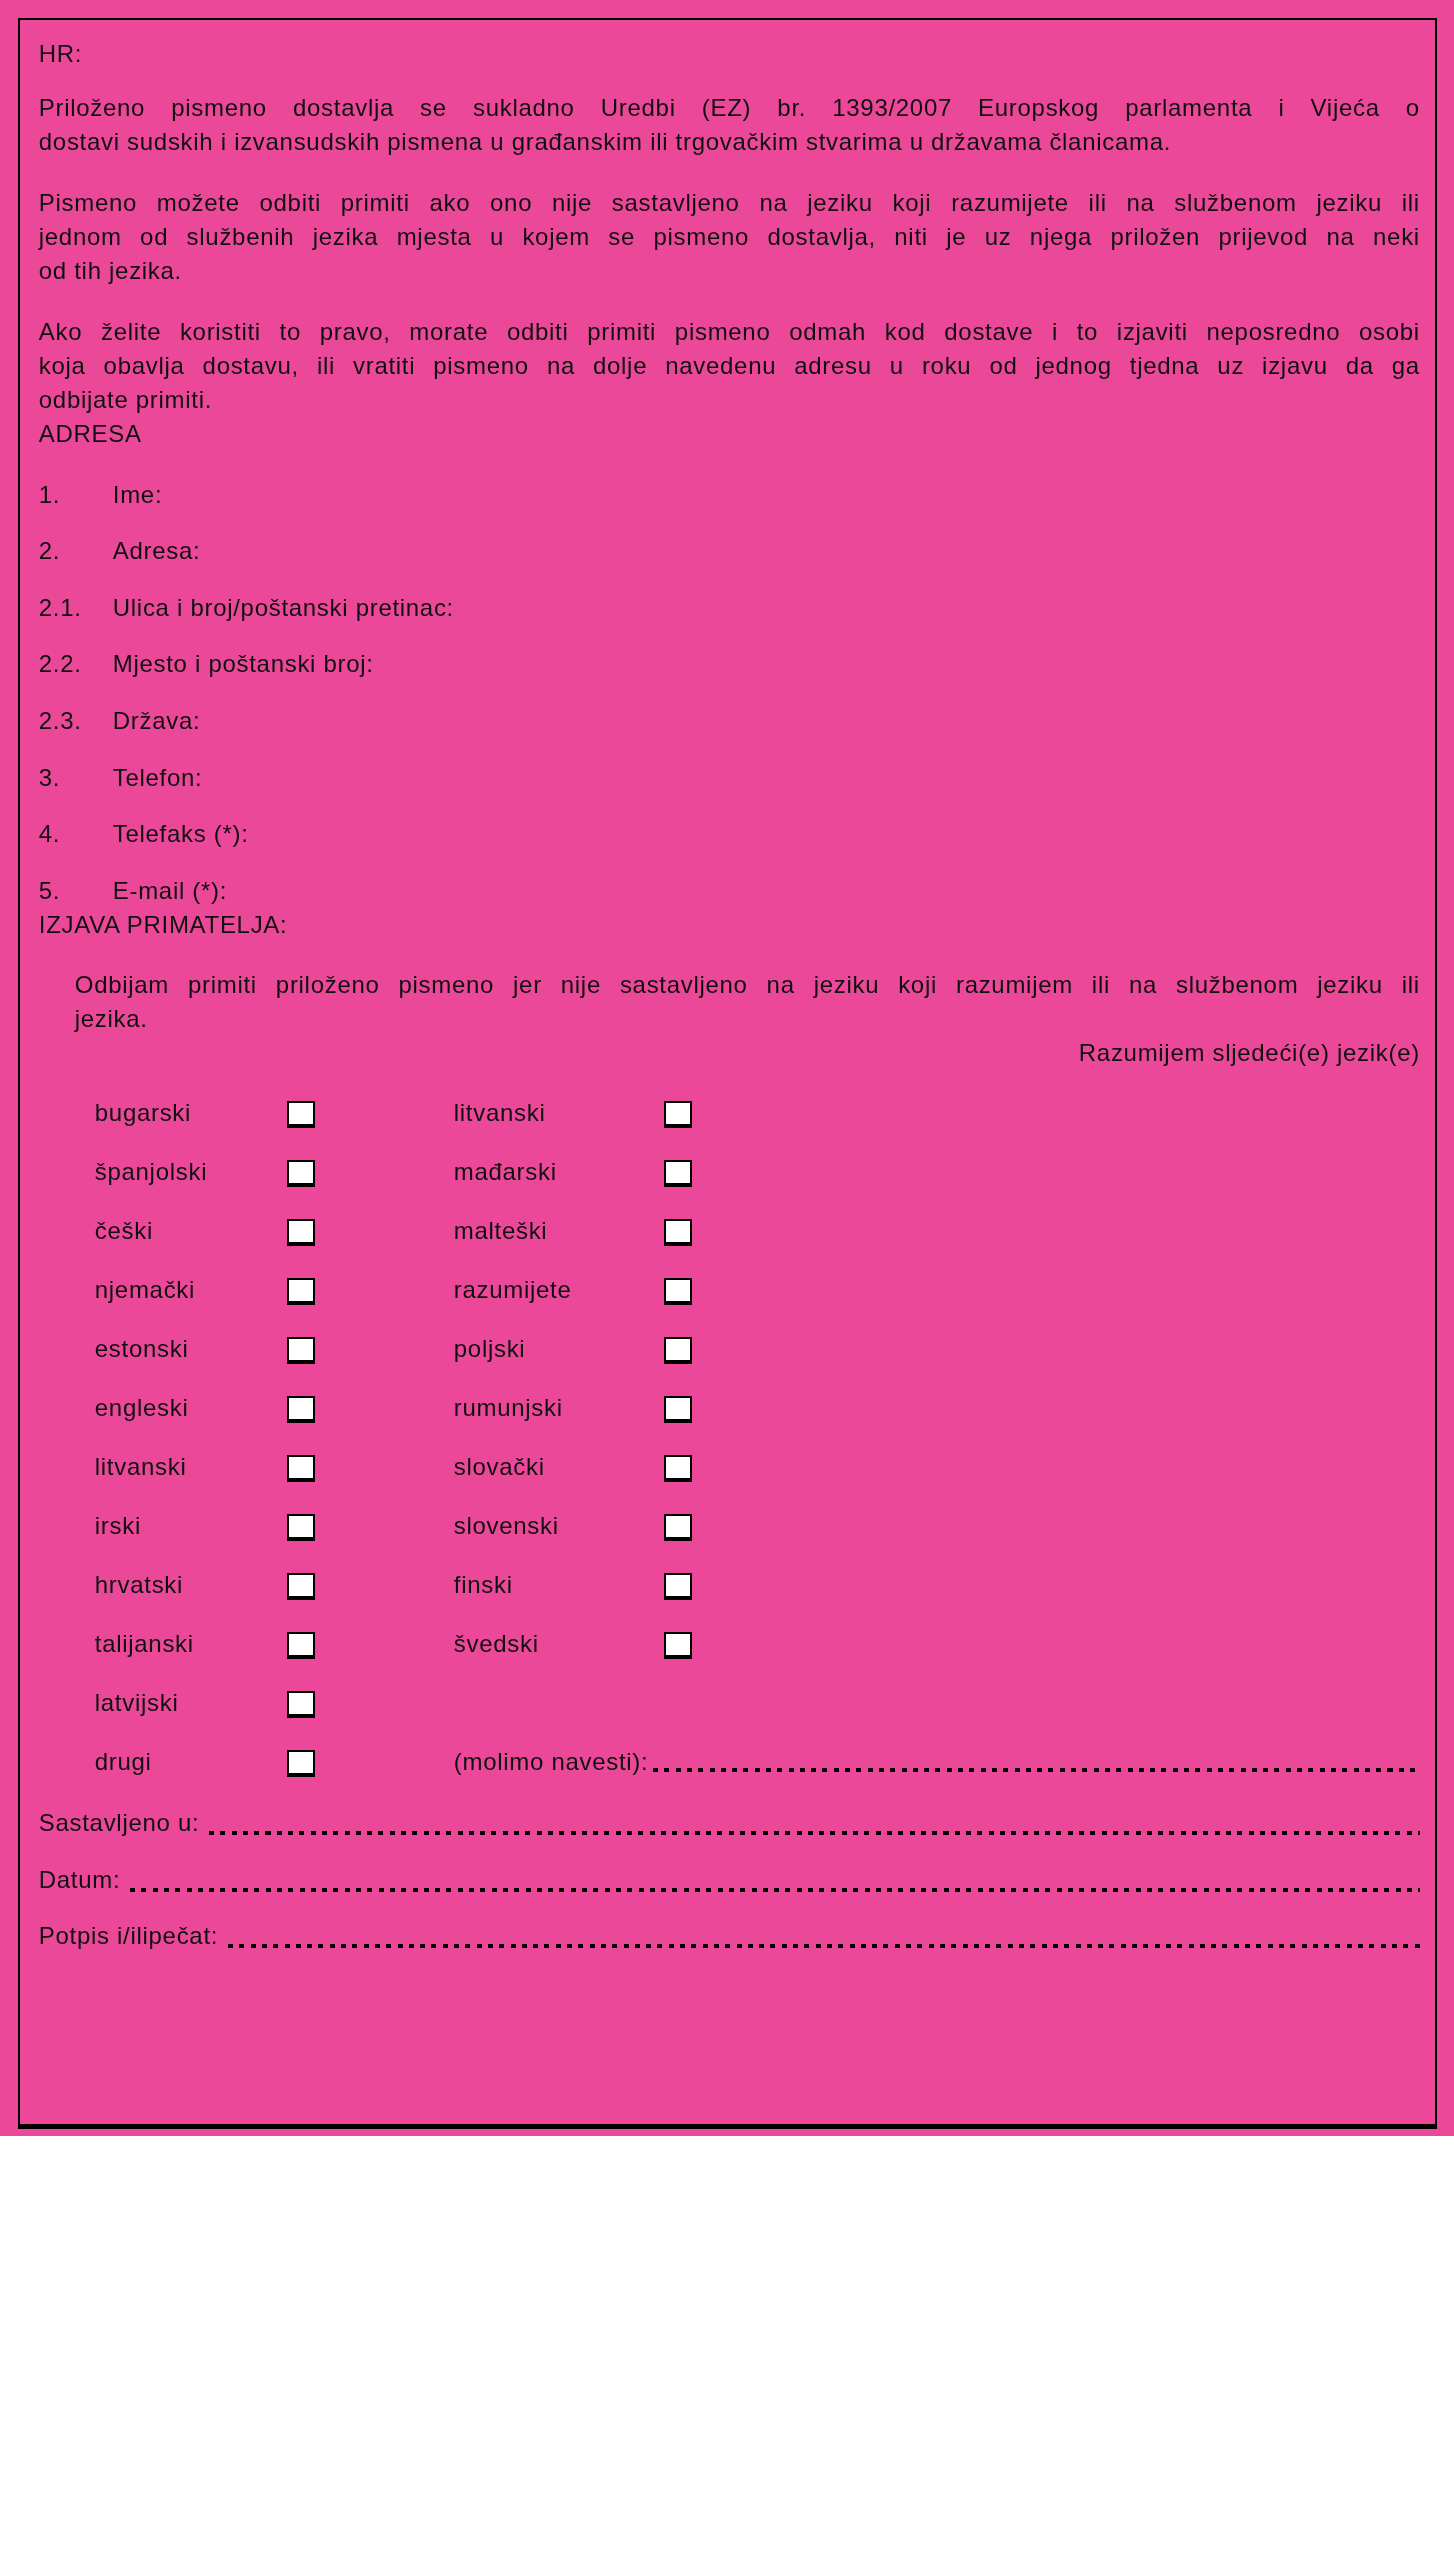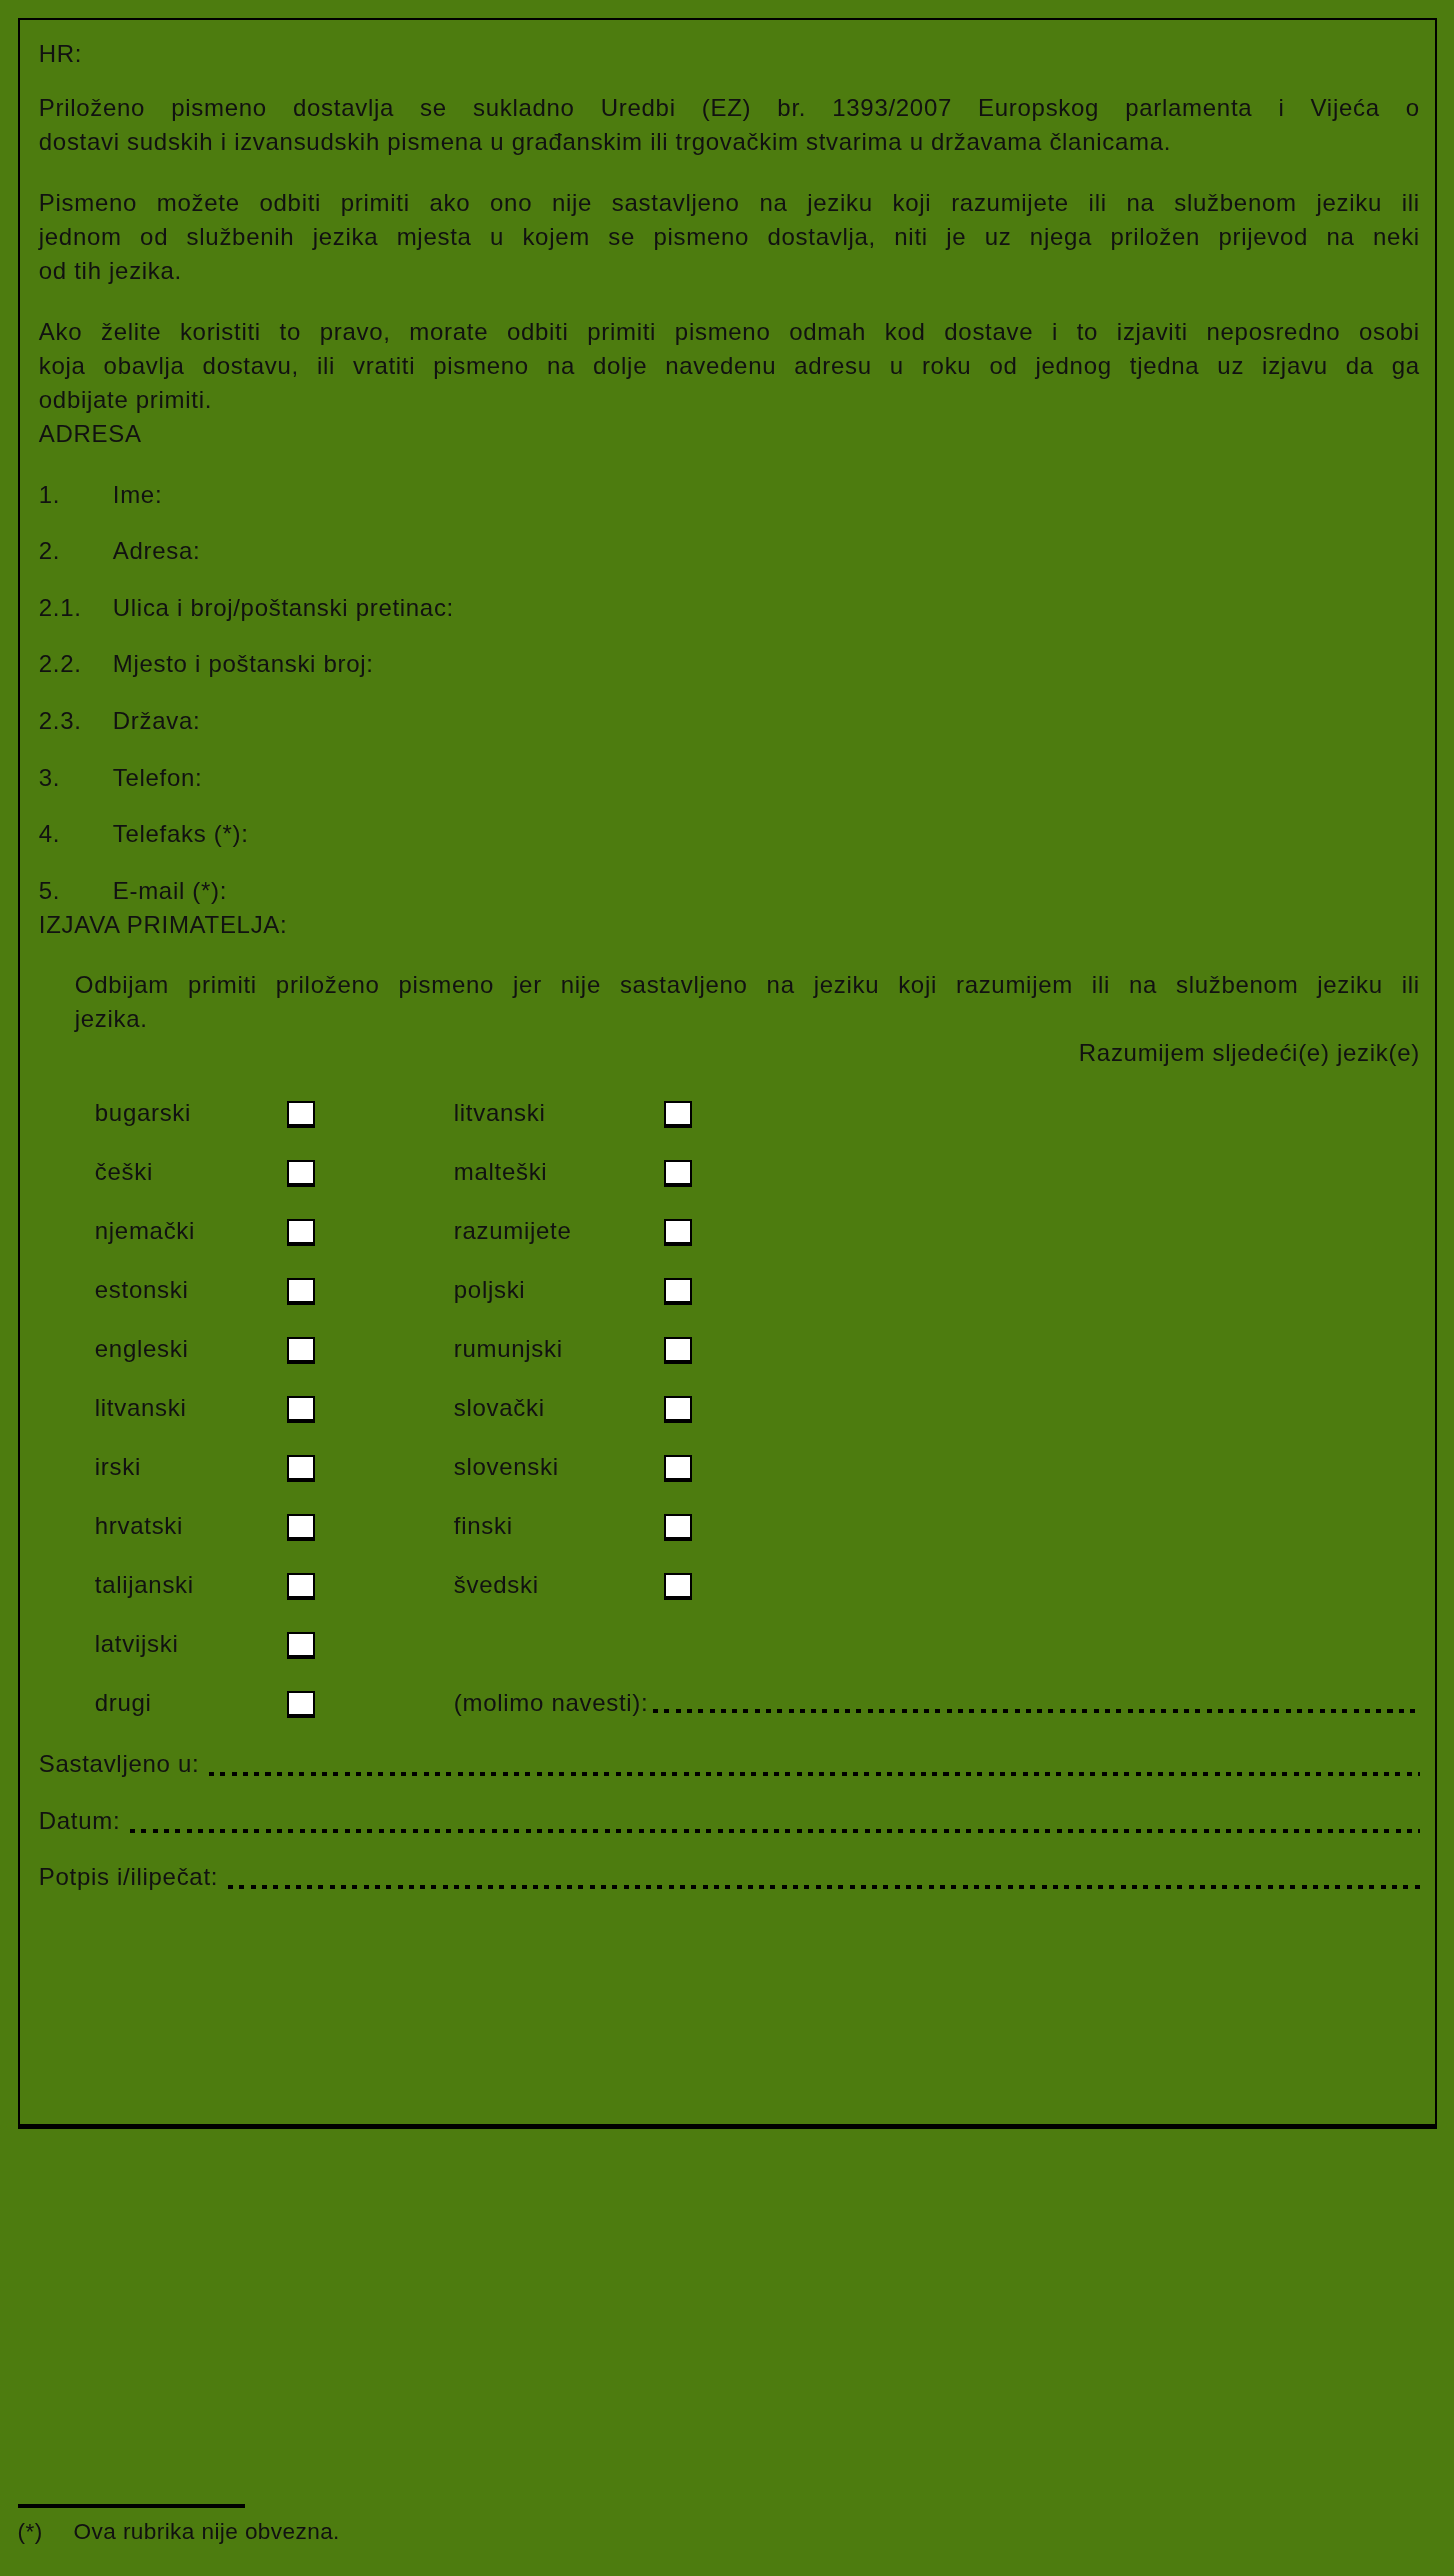--- a/index.html
+++ b/index.html
@@ -1,20 +1,20 @@
 <!DOCTYPE html>
 <html style="font-size:11.3px"><head>
 <meta charset="utf-8">
 <title>Form</title>
 <style>
   html,body { margin:0; padding:0; background:#ffffff; }
   .page {
     position:relative;
-    width:1455px; height:2576px;
-    background:#4d7c0f;
+    width:1455px; height:2136px;
+    background:#ec4899;
     font-family:"Liberation Sans","DejaVu Sans",sans-serif;
     color:#111111;
   }
   .form-box {
     position:absolute; left:18.4px; top:17.6px;
     width:1419px; height:2111px;
     box-sizing:border-box;
     border:2.1px solid #000000;
     border-bottom-width:5px;
     padding:17px 15.5px 0 18.4px;
@@ -133,20 +133,26 @@
 
     <div class="lang-grid">
 
       <div class="lang-row">
         <span class="label1">bugarski</span>
         <span class="cb c1"></span>
         <span class="label2">litvanski</span>
         <span class="cb c2"></span>
       </div>
       <div class="lang-row">
+        <span class="label1">španjolski</span>
+        <span class="cb c1"></span>
+        <span class="label2">mađarski</span>
+        <span class="cb c2"></span>
+      </div>
+      <div class="lang-row">
         <span class="label1">češki</span>
         <span class="cb c1"></span>
         <span class="label2">malteški</span>
         <span class="cb c2"></span>
       </div>
       <div class="lang-row">
         <span class="label1">njemački</span>
         <span class="cb c1"></span>
         <span class="label2">razumijete</span>
         <span class="cb c2"></span>

